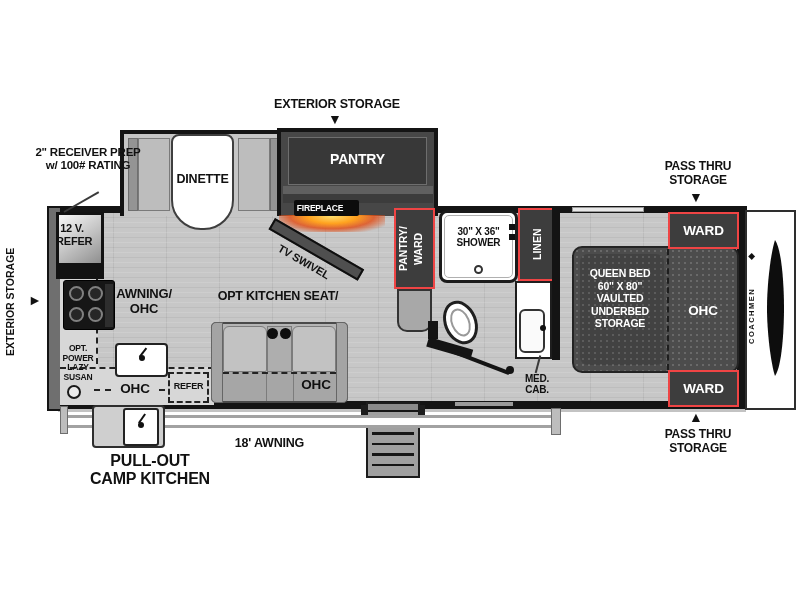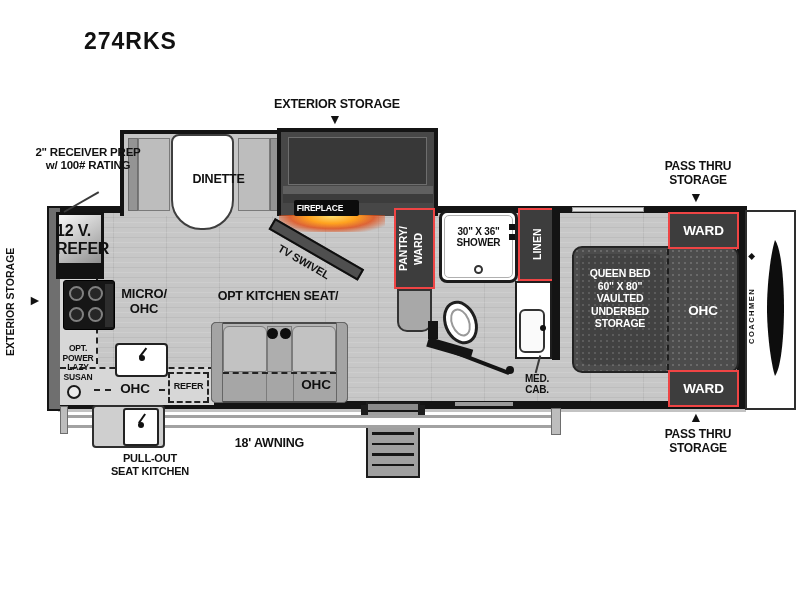--- a/index.html
+++ b/index.html
@@ -19,70 +19,70 @@
   .vtext{writing-mode:vertical-rl;text-orientation:mixed;transform:rotate(180deg);font-weight:700;}
   .dashline{position:absolute;border-top:2px dashed #222;}
   .leader{position:absolute;background:#3a3a3a;transform-origin:0 50%;}
   .arrow{position:absolute;font-size:14px;color:#111;line-height:1;font-weight:400;}
 </style>
 </head>
 <body>
 
 <div id="canvas">
 
-  <div class="lbl" style="left:84px;top:28px;font-size:23px;font-weight:600;letter-spacing:1px;">274RKS</div>
 
   <div class="floor" style="left:60px;top:212px;width:678px;height:190px;"></div>
   <div class="abs" style="left:58px;top:409px;width:688px;height:3px;background:#c3c3c3;"></div>
   <div class="wall" style="left:55px;top:206px;width:692px;height:7px;"></div>
   <div class="wall" style="left:55px;top:401px;width:692px;height:8px;"></div>
   <div class="wall" style="left:737px;top:206px;width:9px;height:203px;"></div>
   <div class="abs" style="left:47px;top:206px;width:15px;height:205px;background:#6f6f6f;border:2px solid #141414;"></div>
   <div class="abs" style="left:572px;top:207px;width:72px;height:5px;background:#e8e8e8;border:1px solid #999;"></div>
   <div class="abs" style="left:455px;top:402px;width:58px;height:4px;background:#9a9a9a;"></div>
 
   <div class="abs" style="left:120px;top:130px;width:161px;height:86px;background:#c6c6c6;border:4px solid #141414;border-bottom:none;"></div>
   <div class="abs" style="left:128px;top:138px;width:10px;height:73px;background:#949494;border:1px solid #6f6f6f;"></div>
   <div class="abs" style="left:138px;top:138px;width:32px;height:73px;background:#bdbdbd;border:1px solid #7a7a7a;"></div>
   <div class="abs" style="left:238px;top:138px;width:32px;height:73px;background:#bdbdbd;border:1px solid #7a7a7a;"></div>
   <div class="abs" style="left:270px;top:138px;width:10px;height:73px;background:#949494;border:1px solid #6f6f6f;"></div>
   <div class="abs" style="left:171px;top:134px;width:63px;height:96px;background:#fff;border:2px solid #3f3f3f;border-radius:8px 8px 30px 30px;"></div>
-  <div class="lbl" style="left:171px;top:172px;width:63px;font-size:12.5px;margin-left:16px;">DINETTE</div>
+  <div class="lbl" style="left:171px;top:172px;width:63px;font-size:12.5px;">DINETTE</div>
 
   <div class="abs" style="left:277px;top:128px;width:161px;height:88px;background:#474747;border:4px solid #141414;border-bottom:none;"></div>
   <div class="abs" style="left:288px;top:137px;width:139px;height:48px;background:#383838;border:1px solid #6e6e6e;"></div>
+  <div class="lbl" style="left:288px;top:152px;width:139px;font-size:14px;color:#fff;">PANTRY</div>
   <div class="abs" style="left:283px;top:186px;width:150px;height:8px;background:#606060;"></div>
   <div class="abs" style="left:283px;top:194px;width:150px;height:9px;background:#3c3c3c;"></div>
 
   <div class="abs" style="left:279px;top:215px;width:106px;height:17px;background:radial-gradient(ellipse at 50% 8%, #ffdf6e 0%, #ffa21f 32%, rgba(226,75,18,0.8) 56%, rgba(226,75,18,0) 84%);filter:blur(0.5px);"></div>
   <div class="abs" style="left:294px;top:200px;width:65px;height:16px;background:#0c0c0c;border-radius:2px;"></div>
   <div class="lbl" style="left:294px;top:204px;width:52px;font-size:8.5px;color:#fff;">FIREPLACE</div>
 
   <div class="abs" style="left:275px;top:218px;width:103px;height:13px;background:#4f4f4f;border:2px solid #0f0f0f;transform:rotate(30deg);transform-origin:0 0;"></div>
   <div class="lbl" style="left:282px;top:242px;font-size:11px;transform:rotate(30deg);transform-origin:0 0;">TV SWIVEL</div>
 
   <div class="abs" style="left:60px;top:266px;width:38px;height:139px;background:#d7d7d7;border-right:2px dashed #222;"></div>
   <div class="abs" style="left:60px;top:367px;width:154px;height:38px;background:#d7d7d7;border-top:2px dashed #222;"></div>
 
   <div class="abs" style="left:56px;top:212px;width:48px;height:54px;background:linear-gradient(145deg,#f4f4f4 5%,#c0c0c0 55%,#8f8f8f 100%);border:3px solid #121212;"></div>
-  <div class="lbl" style="left:56px;top:222px;width:32px;font-size:16px;">
+  <div class="lbl" style="left:56px;top:222px;width:32px;font-size:11px;">
     <span>12 V.</span>
     <span>REFER</span>
   </div>
   <div class="abs" style="left:56px;top:266px;width:48px;height:13px;background:#121212;"></div>
 
   <div class="abs" style="left:63px;top:280px;width:52px;height:50px;background:#161616;border-radius:3px;border:1px solid #000;"></div>
   <div class="abs" style="left:69px;top:286px;width:15px;height:15px;border-radius:50%;background:#262626;border:2px solid #808080;"></div>
   <div class="abs" style="left:69px;top:307px;width:15px;height:15px;border-radius:50%;background:#262626;border:2px solid #808080;"></div>
   <div class="abs" style="left:88px;top:286px;width:15px;height:15px;border-radius:50%;background:#262626;border:2px solid #808080;"></div>
   <div class="abs" style="left:88px;top:307px;width:15px;height:15px;border-radius:50%;background:#262626;border:2px solid #808080;"></div>
   <div class="abs" style="left:105px;top:284px;width:8px;height:43px;background:#2e2e2e;"></div>
 
   <div class="lbl" style="left:112px;top:287px;width:64px;font-size:13px;">
-    <span>MICRO/</span>
+    <span>AWNING/</span>
     <span>OHC</span>
   </div>
 
   <div class="lbl" style="left:57px;top:344px;width:42px;font-size:8.5px;">
     <span>OPT.</span>
     <span>POWER</span>
     <span>LAZY</span>
     <span>SUSAN</span>
   </div>
   <div class="abs" style="left:67px;top:385px;width:14px;height:14px;border-radius:50%;border:2.5px solid #1a1a1a;background:#ececec;"></div>
@@ -188,23 +188,23 @@
 
   <div class="abs" style="left:62px;top:415px;width:498px;height:13px;background:#fff;border-top:3.5px solid #a2a2a2;border-bottom:3.5px solid #a2a2a2;"></div>
   <div class="abs" style="left:60px;top:406px;width:8px;height:28px;background:#bdbdbd;border:1.5px solid #6e6e6e;"></div>
   <div class="abs" style="left:551px;top:408px;width:10px;height:27px;background:#bdbdbd;border:1.5px solid #6e6e6e;"></div>
   <div class="lbl" style="left:222px;top:436px;width:95px;font-size:12.5px;">18' AWNING</div>
 
   <div class="abs" style="left:92px;top:405px;width:73px;height:43px;background:#cfcfcf;border:2px solid #2e2e2e;border-radius:4px;"></div>
   <div class="abs" style="left:123px;top:408px;width:36px;height:38px;background:#fff;border:2px solid #222;border-radius:3px;"></div>
   <div class="abs" style="left:138px;top:422px;width:6px;height:6px;border-radius:50%;background:#111;"></div>
   <div class="abs" style="left:141px;top:413px;width:2px;height:11px;background:#111;transform:rotate(35deg);"></div>
-  <div class="lbl" style="left:90px;top:452px;width:120px;font-size:11px;text-align:center;">
+  <div class="lbl" style="left:90px;top:452px;width:120px;font-size:16px;text-align:center;">
     <span>PULL-OUT</span>
-    <span>SEAT KITCHEN</span>
+    <span>CAMP KITCHEN</span>
   </div>
 
   <div class="lbl" style="left:258px;top:97px;width:158px;font-size:12.5px;">EXTERIOR STORAGE</div>
   <div class="arrow" style="left:328px;top:112px;">▼</div>
 
   <div class="lbl" style="left:24px;top:146px;width:128px;font-size:11.5px;">
     <span>2" RECEIVER PREP</span>
     <span>w/ 100# RATING</span>
   </div>
   <div class="leader" style="left:64px;top:211px;width:40px;height:2px;transform:rotate(-29.7deg);"></div>

